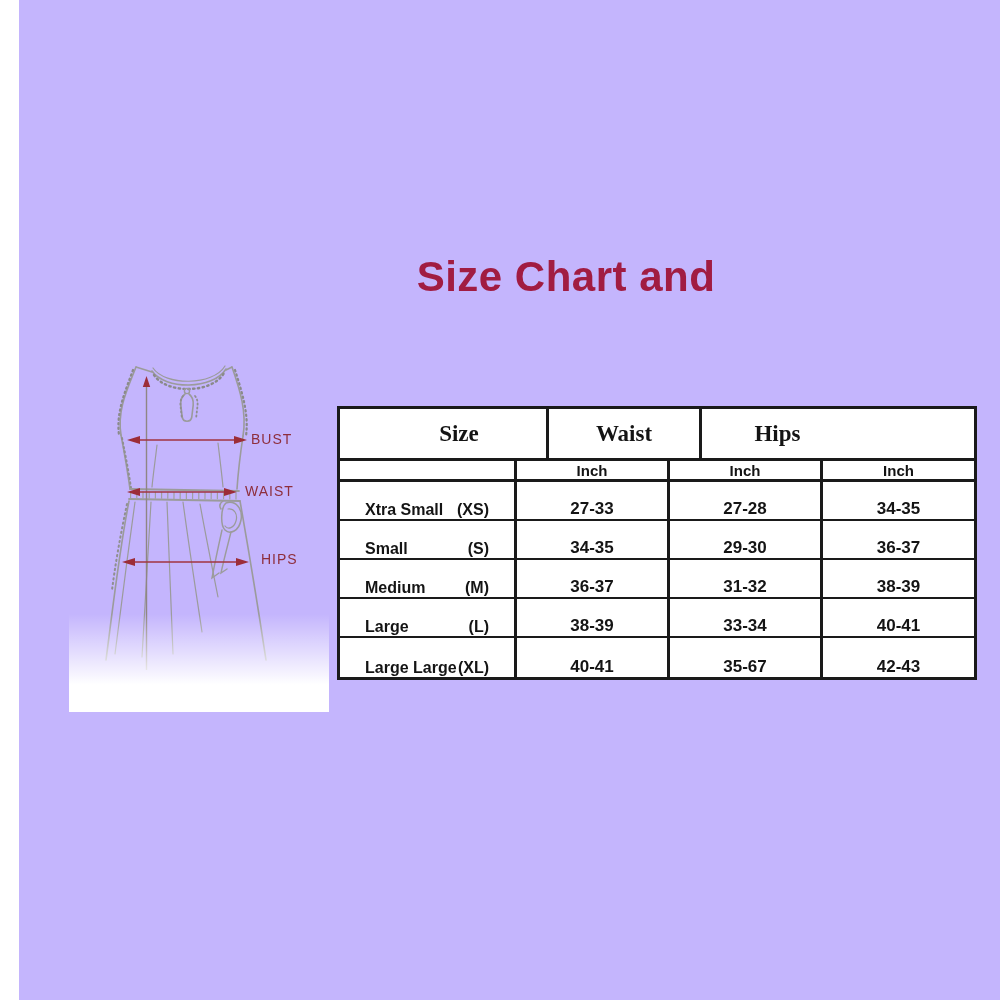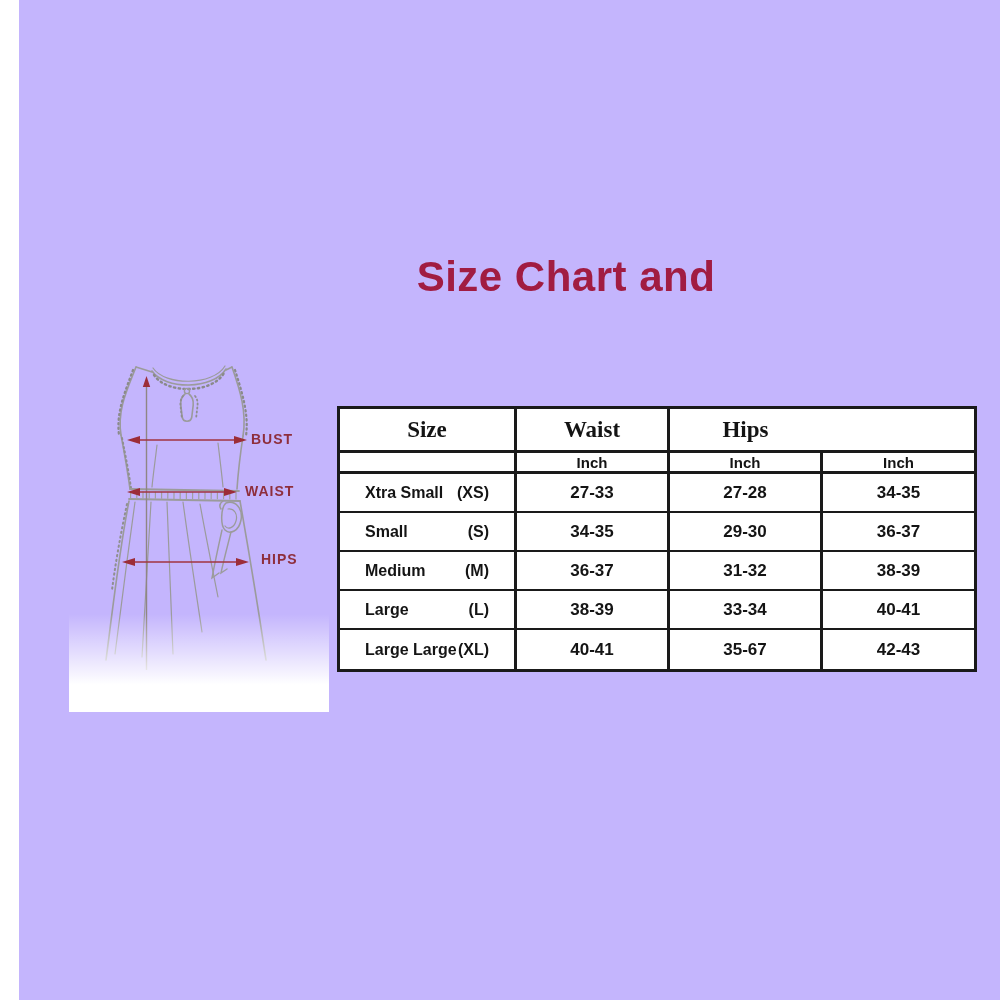--- a/index.html
+++ b/index.html
@@ -11,21 +11,21 @@
   
   .title{
     position:absolute;left:94px;top:248px;width:906px;
     text-align:center;color:#A11C42;font-weight:700;
     font-size:42px;line-height:57px;letter-spacing:0.5px;
   }
   
   .diagram{position:absolute;left:50px;top:352px;width:260px;height:360px;}
   .diagram svg{position:absolute;left:0;top:0;}
   .measure-label{
-    position:absolute;color:#8E2E3C;font-weight:700;font-size:14px;
+    position:absolute;color:#8E2E3C;font-weight:400;font-size:14px;
     letter-spacing:1px;line-height:14px;
   }
   .lbl-bust{left:182px;top:80px;}
   .lbl-waist{left:176px;top:132px;}
   .lbl-hips{left:192px;top:200px;}
   .fade-bottom{
     position:absolute;left:0;top:262px;width:260px;height:98px;
     background:linear-gradient(to bottom, rgba(255,255,255,0) 0%, #ffffff 72%);
     pointer-events:none;
   }
@@ -35,27 +35,27 @@
     border:3px solid #1a1a1a;box-sizing:border-box;background:#fff;
     color:#141414;
   }
   .row{display:flex;box-sizing:border-box;}
   .cell{
     box-sizing:border-box;display:flex;align-items:center;justify-content:center;
     border-right:3px solid #1a1a1a;
   }
   .cell:last-child{border-right:none;}
   .c0{width:177px;} .c1{width:153px;} .c2{width:153px;} .c3{width:151px;}
-  .r-head{height:44px;border-bottom:3px solid #1a1a1a;}
+  .r-head{height:52px;border-bottom:3px solid #1a1a1a;padding-left:32px;}
   .r-head .cell{font-family:"Liberation Serif", serif;font-weight:700;font-size:23px;}
   .r-unit{height:21px;border-bottom:3px solid #1a1a1a;}
   .r-unit .cell{font-weight:700;font-size:15px;}
   .r-data{height:39px;border-bottom:2px solid #1a1a1a;}
   .r-data:last-child{border-bottom:none;}
-  .r-data .cell{font-weight:700;font-size:17px;}
+  .r-data .cell{font-weight:700;font-size:17px;align-items:flex-end;}
   .size-inner{
     width:124px;display:flex;justify-content:space-between;align-items:baseline;
     font-weight:700;font-size:16px;
   }
 </style>
 </head>
 <body>
 
 <div class="stage">
 

